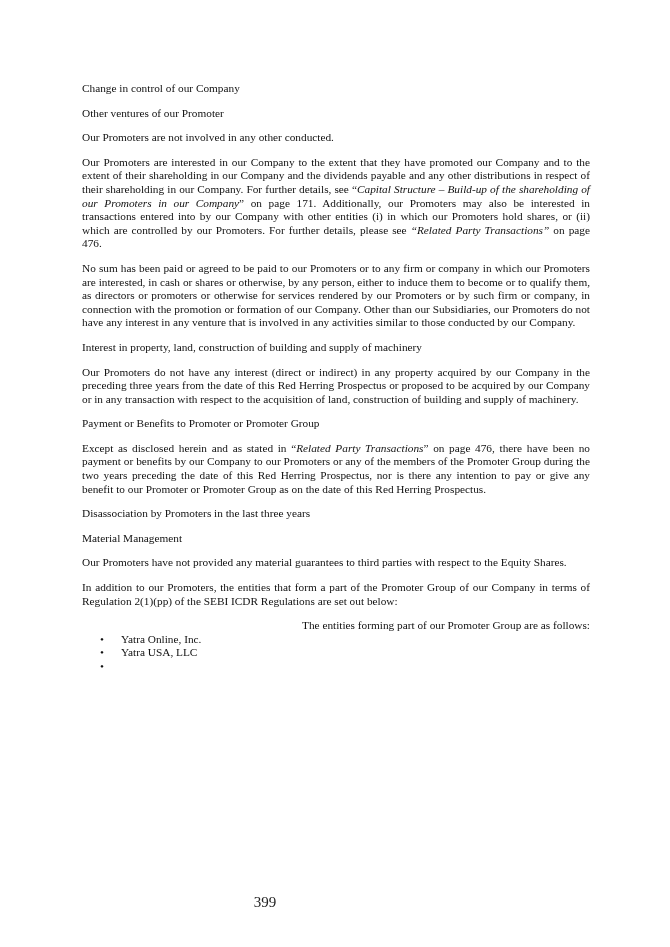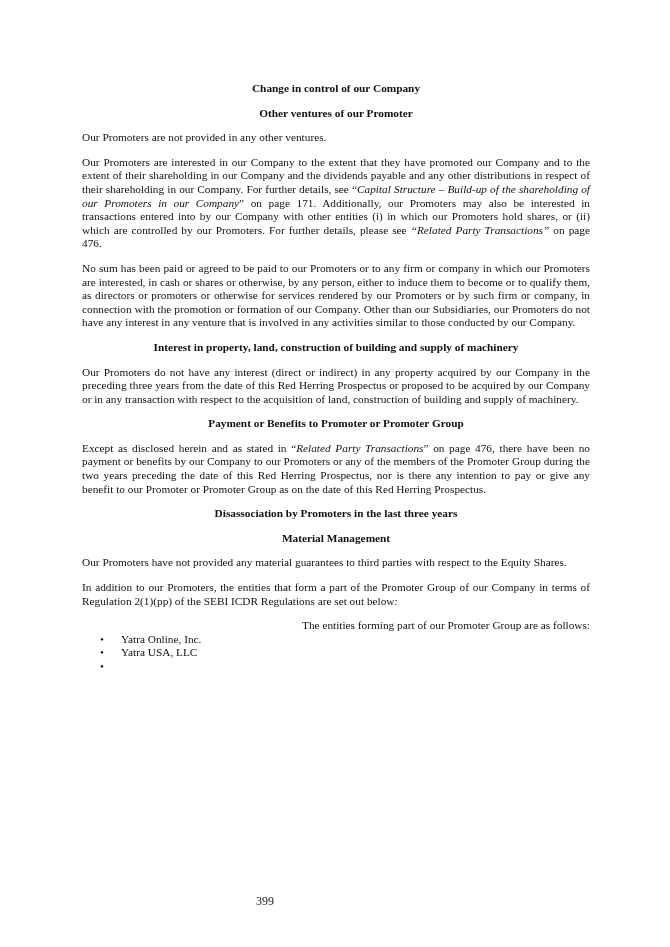--- a/index.html
+++ b/index.html
@@ -2,41 +2,41 @@
 <html><head>
   <meta charset="utf-8">
   <style>
     html, body { margin: 0; padding: 0; background: #ffffff; }
     body { width: 670px; height: 947px; position: relative; overflow: hidden; }
     .page {
       position: absolute; left: 82px; top: 82px; width: 508px;
       font-family: "Liberation Serif", serif; font-size: 11.3px; line-height: 13.6px;
       color: #111111;
     }
-    .h { font-weight: bold; margin: 0 0 11px 0; text-align: center; }
+    .h { font-weight: normal; margin: 0 0 11px 0; }
     .p { margin: 0 0 11px 0; text-align: justify; }
     .p.nojust { text-align: right; }
     em { font-style: italic; }
     ul.bul { list-style: none; margin: -11px 0 0 0; padding: 0; }
     ul.bul li { position: relative; padding-left: 39px; margin: 0; }
     ul.bul li .dot { position: absolute; left: 18px; top: 0; }
     .pagenum {
       position: absolute; left: 0; width: 530px; top: 894px; text-align: center;
-      font-family: "Liberation Serif", serif; font-size: 12px; color: #222;
+      font-family: "Liberation Serif", serif; font-size: 15px; color: #222;
     }
   </style>
 </head>
 <body>
 
 <div class="page">
 
   <div class="h">Change in control of our Company</div>
 
   <div class="h">Other ventures of our Promoter</div>
-  <p class="p">Our Promoters are not provided in any other ventures.</p>
+  <p class="p">Our Promoters are not involved in any other conducted.</p>
 
   <p class="p"><span>Our Promoters are interested in our Company to the extent that they have promoted our Company and to the extent of their shareholding in our Company and the dividends payable and any other distributions in respect of their shareholding in our Company. For further details, see “</span><em>Capital Structure – Build-up of the shareholding of our Promoters in our Company</em><span>” on page 171. Additionally, our Promoters may also be interested in transactions entered into by our Company with other entities (i) in which our Promoters hold shares, or (ii) which are controlled by our Promoters. For further details, please see </span><em>“Related Party Transactions”</em><span> on page 476.</span></p>
   <p class="p">No sum has been paid or agreed to be paid to our Promoters or to any firm or company in which our Promoters are interested, in cash or shares or otherwise, by any person, either to induce them to become or to qualify them, as directors or promoters or otherwise for services rendered by our Promoters or by such firm or company, in connection with the promotion or formation of our Company. Other than our Subsidiaries, our Promoters do not have any interest in any venture that is involved in any activities similar to those conducted by our Company.</p>
 
   <div class="h">Interest in property, land, construction of building and supply of machinery</div>
   <p class="p">Our Promoters do not have any interest (direct or indirect) in any property acquired by our Company in the preceding three years from the date of this Red Herring Prospectus or proposed to be acquired by our Company or in any transaction with respect to the acquisition of land, construction of building and supply of machinery.</p>
 
   <div class="h">Payment or Benefits to Promoter or Promoter Group</div>
   <p class="p"><span>Except as disclosed herein and as stated in “</span><em>Related Party Transactions</em><span>” on page 476, there have been no payment or benefits by our Company to our Promoters or any of the members of the Promoter Group during the two years preceding the date of this Red Herring Prospectus, nor is there any intention to pay or give any benefit to our Promoter or Promoter Group as on the date of this Red Herring Prospectus.</span></p>
 

